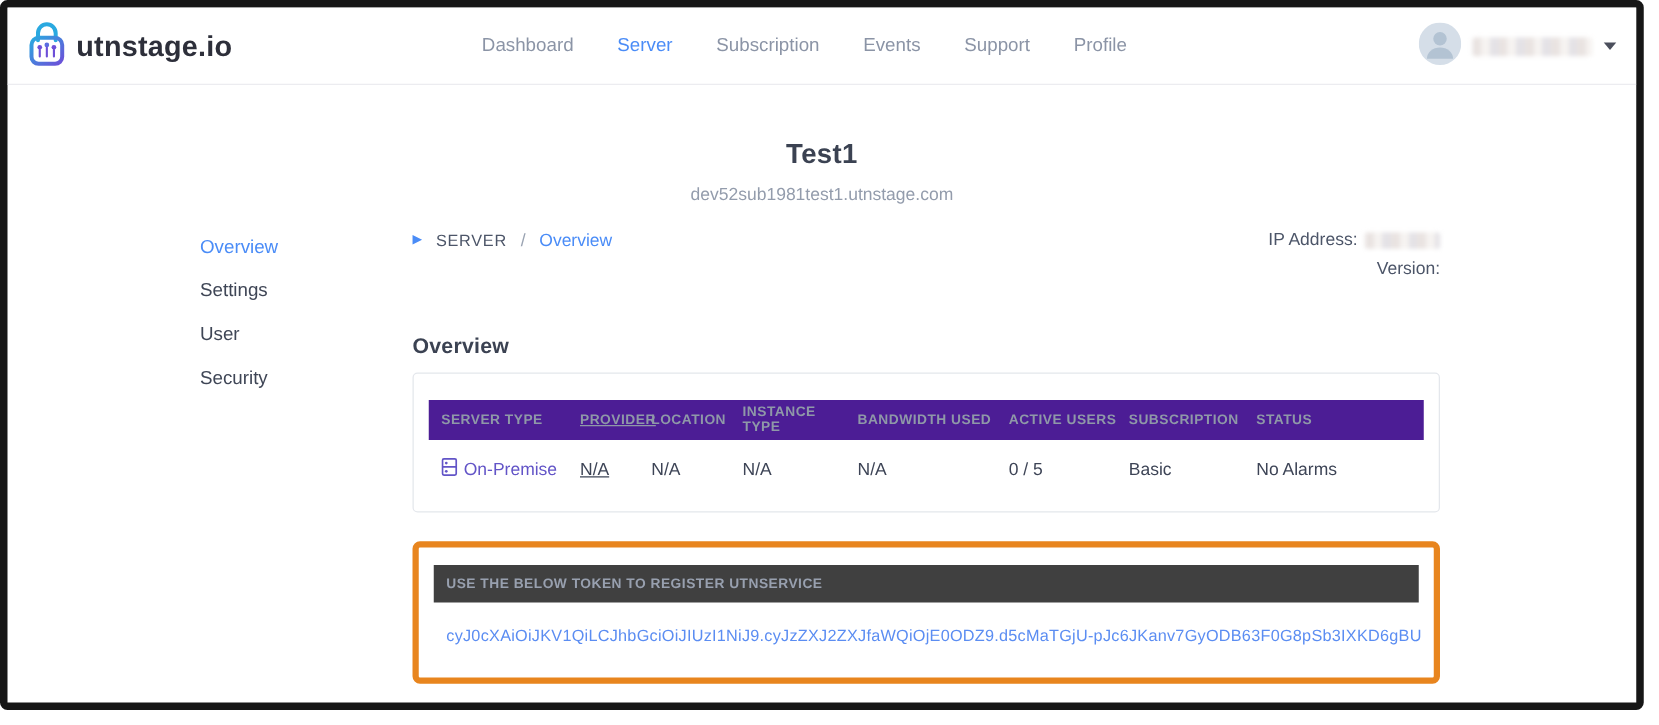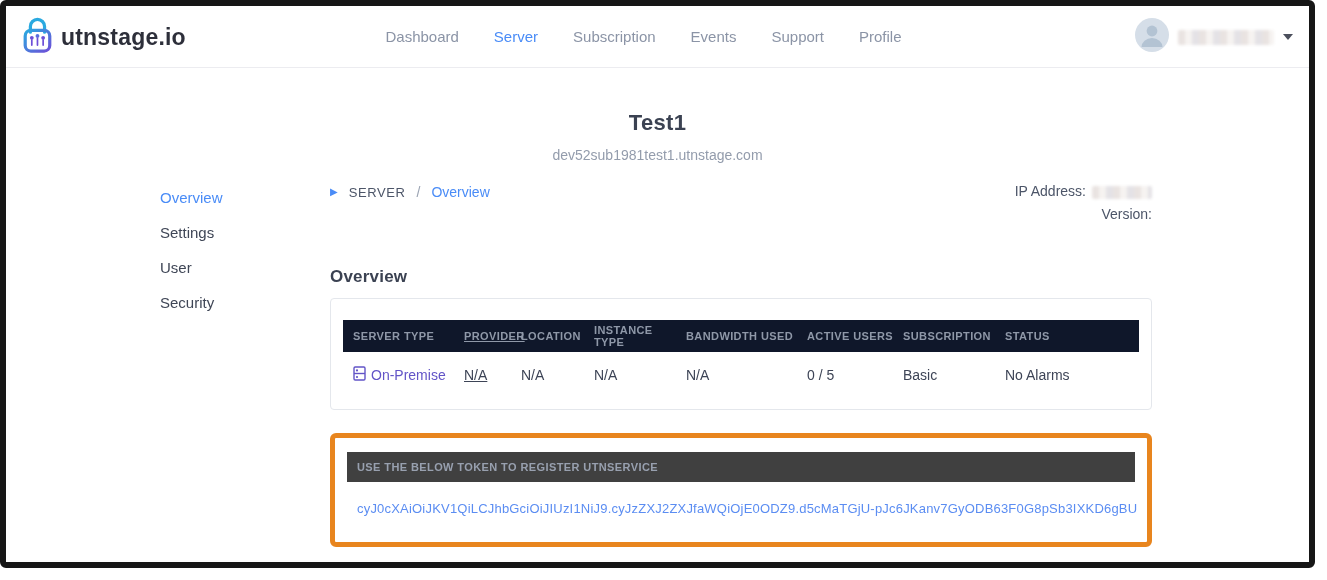--- a/index.html
+++ b/index.html
@@ -45,21 +45,21 @@
   .crumb-section { color:#4c5568; letter-spacing:.6px; font-size:13px; }
   .crumb-sep { color:#9aa3b2; }
   .crumb-current { color:#4a8cf7; cursor:pointer; }
   .server-info { text-align:right; font-size:14px; color:#4c5568; line-height:23px; }
 
   .section-heading { margin-top:41px; font-size:17px; font-weight:600; color:#3b4252; letter-spacing:.2px; }
 
   
   .card { margin-top:11px; border:1px solid #e4e7ec; border-radius:4px; background:#fff;
           padding:21px 12px 12px 12px; }
-  .thead { display:flex; background:#0f172a; height:32px; align-items:center; padding:0 10px;
+  .thead { display:flex; background:#4c1d95; height:32px; align-items:center; padding:0 10px;
            font-size:11px; font-weight:bold; color:#8f98a8; letter-spacing:.4px; }
   .trow { display:flex; align-items:center; height:45px; padding:0 10px; font-size:14px; color:#3d4456; }
   .c1{width:111px;} .c2{width:57px;text-decoration:underline;} .c3{width:73px;} .c4{width:92px;}
   .c5{width:121px;} .c6{width:96px;} .c7{width:102px;} .c8{flex:1;}
   .onprem { display:flex; align-items:center; gap:5px; color:#6254c7; cursor:pointer; }
 
   
   .token-box { margin-top:23px; border:5px solid #e8851e; border-radius:6px; background:#fff;
                padding:14px 12px 26px 12px; }
   .token-strip { background:#404040; height:30px; line-height:30px; padding:0 10px;

